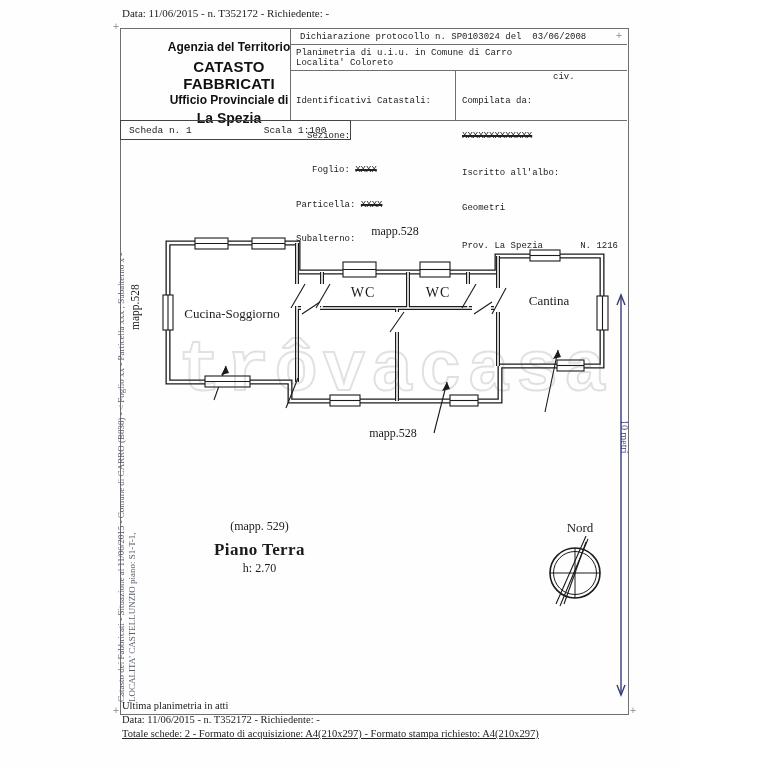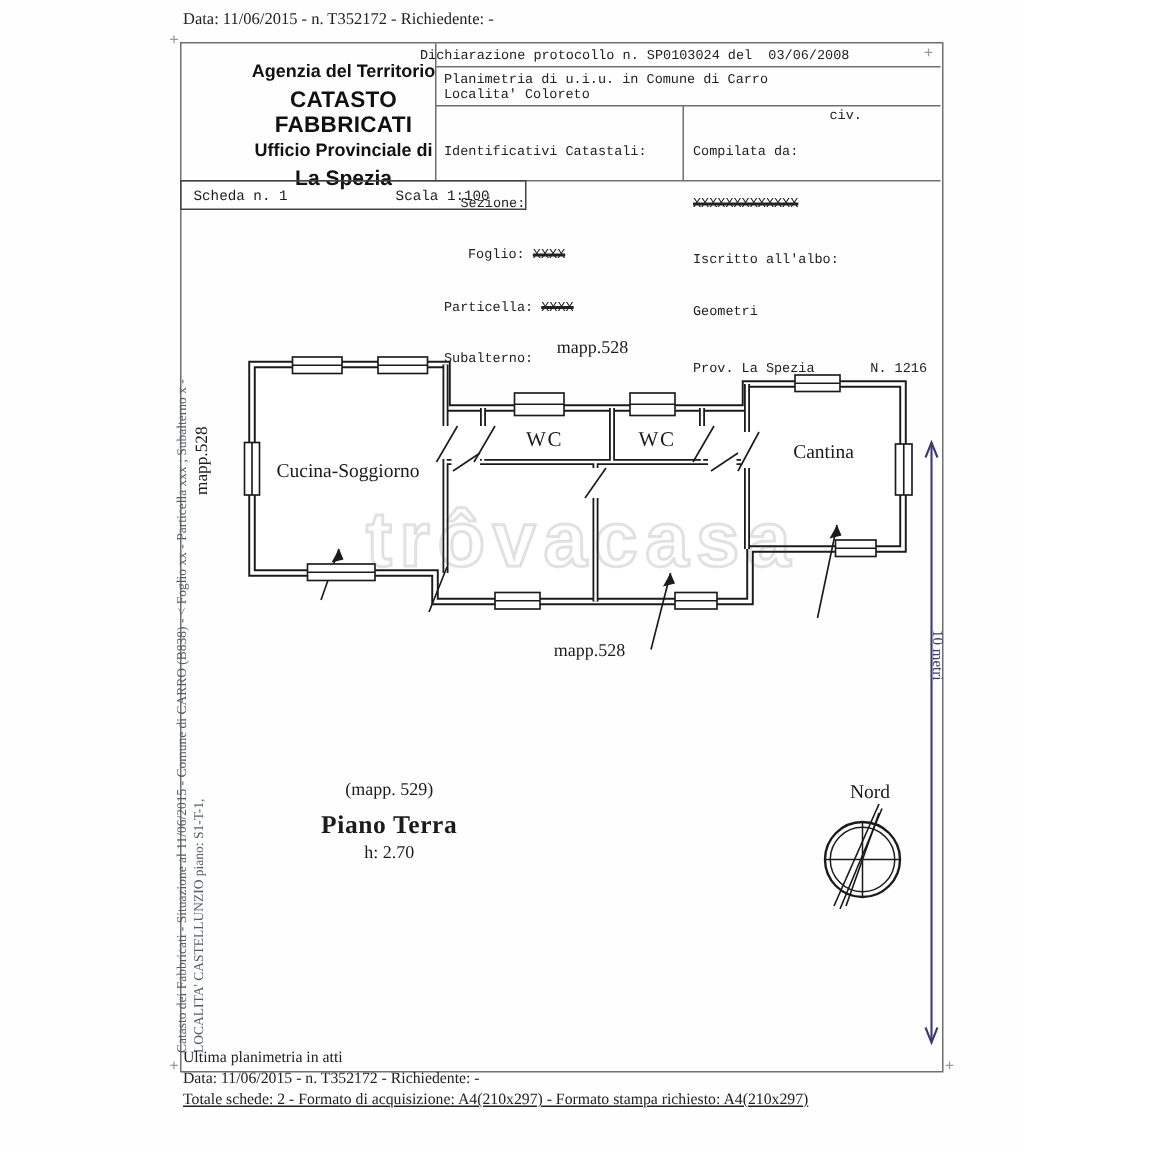--- a/index.html
+++ b/index.html
@@ -29,21 +29,21 @@
   .mono{font-family:"Liberation Mono",monospace;font-size:9px;color:#222;white-space:pre;}
   .strike{text-decoration:line-through;text-decoration-thickness:2px;}
   .blk{line-height:11.5px;}
   
   #piano-block{left:197px;top:519px;width:125px;text-align:center;}
   #piano-block .p1{font-size:12px;margin-bottom:6px;}
   #piano-block .p2{font-size:17px;font-weight:700;letter-spacing:.4px;}
   #piano-block .p3{font-size:12px;margin-top:1px;}
   
   #watermark{left:178px;top:330px;width:420px;text-align:center;
-     font-family:Liberation Sans, sans-serif;font-size:52px;font-weight:700;letter-spacing:5px;
+     font-family:Liberation Mono, monospace;font-size:72px;font-weight:700;letter-spacing:5px;
      color:transparent;-webkit-text-stroke:2px rgba(70,70,70,0.16);z-index:6;pointer-events:none;}
   
   #margin-text{left:116px;top:702px;width:560px;transform:rotate(-90deg);transform-origin:0 0;
      font-size:9px;line-height:10.5px;color:#565c6b;}
   #mapp-left{left:129px;top:330px;width:62px;transform:rotate(-90deg);transform-origin:0 0;
      font-size:11.5px;color:#1b1b1b;}
   #scale-label{left:630px;top:420px;transform:rotate(90deg);transform-origin:0 0;
      font-size:10px;color:#3a3a78;white-space:nowrap;}
   svg text{font-family:"Liberation Serif",serif;fill:#1b1b1b;}
 </style>
@@ -71,21 +71,21 @@
     <div class="a2">CATASTO FABBRICATI</div>
     <div class="a3">Ufficio Provinciale di</div>
     <div class="a4">La Spezia</div>
   </div>
 
   <div id="scheda-box" class="abs">
     <span class="s1">Scheda n. 1</span>
     <span class="s2">Scala 1:100</span>
   </div>
 
-  <div class="abs mono" style="left:280px;top:32px;text-align:center;">Dichiarazione protocollo n. SP0103024 del  03/06/2008</div>
+  <div class="abs mono" style="left:300px;top:32px;text-align:center;">Dichiarazione protocollo n. SP0103024 del  03/06/2008</div>
   <div class="abs mono" style="left:296px;top:48px;">Planimetria di u.i.u. in Comune di Carro</div>
   <div class="abs mono" style="left:296px;top:58px;">Localita' Coloreto</div>
   <div class="abs mono" style="left:553px;top:72px;">civ.</div>
 
   <div class="abs mono blk" style="left:296px;top:73px;">
     <div>Identificativi Catastali:</div>
     <div style="padding-left:11px;">Sezione:</div>
     <div style="padding-left:16px;"><span>Foglio:</span> <span class="strike">XXXX</span></div>
     <div><span>Particella:</span> <span class="strike">XXXX</span></div>
     <div>Subalterno:</div>

